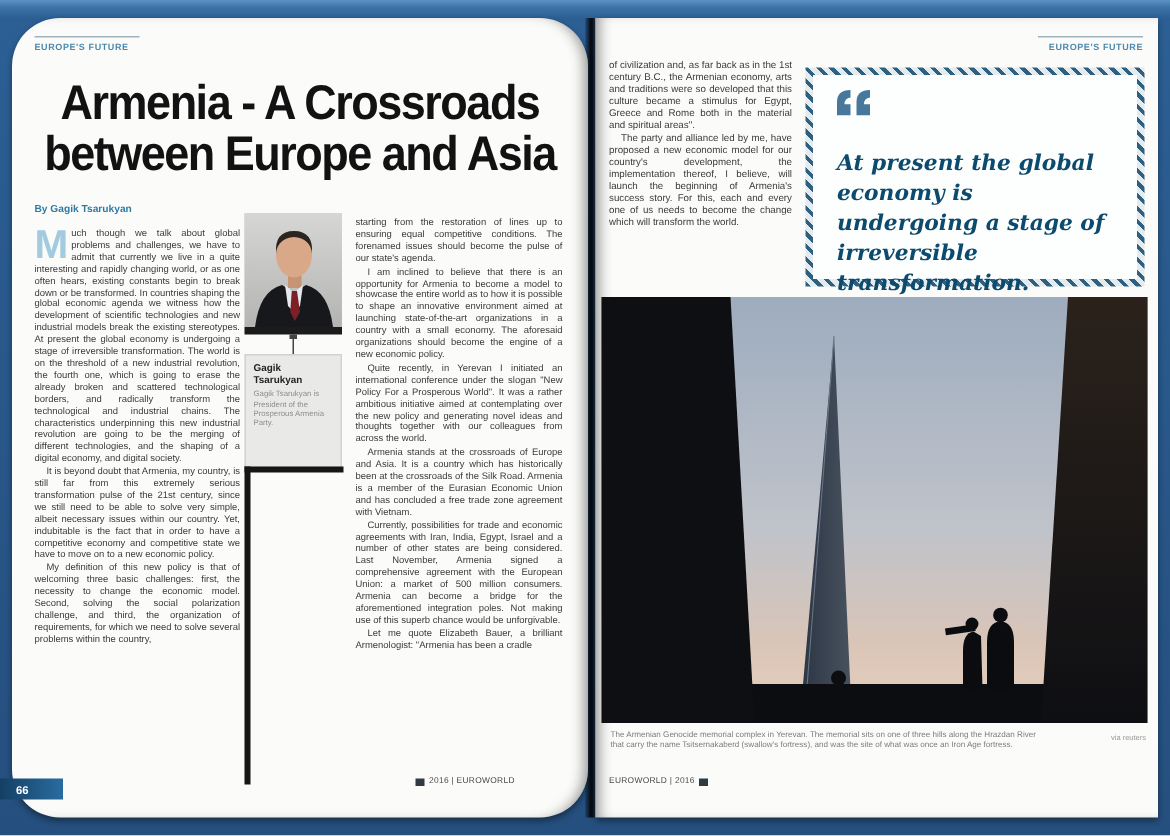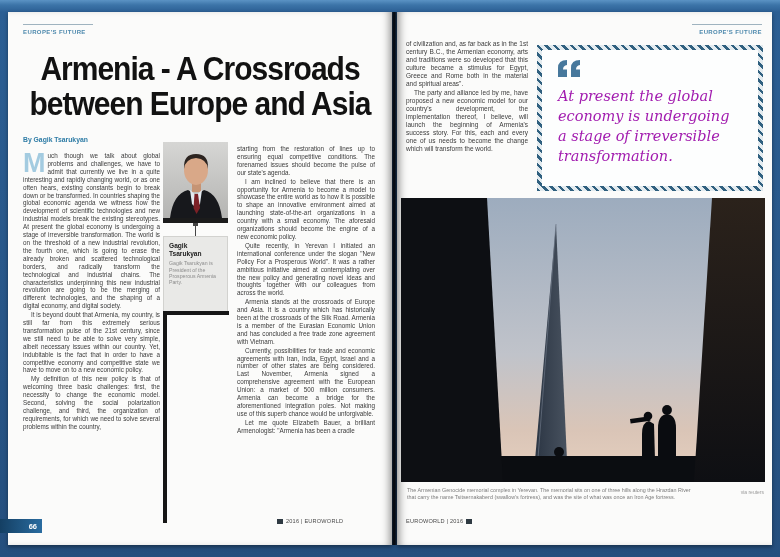--- a/index.html
+++ b/index.html
@@ -1,20 +1,20 @@
 <!DOCTYPE html>
 <html><head>
 <meta charset="utf-8">
 <style>
   html,body{margin:0;padding:0;}
   body{width:780px;height:557px;overflow:hidden;font-family:"Liberation Sans",sans-serif;}
   #screen{position:relative;width:780px;height:557px;
     background:linear-gradient(180deg,#5b93c4 0px,#3c74a8 5px,#2c5f94 12px,#254f7e 100%);}
   .page{position:absolute;top:12px;height:533px;background:#fbfbfa;}
-  #left-page{left:8px;width:384px;box-shadow:inset -7px 0 9px -5px rgba(0,0,0,.45),0 2px 4px rgba(0,0,0,.4);}
+  #left-page{left:8px;width:384px;box-shadow:inset -7px 0 9px -5px rgba(0,0,0,.45),0 2px 4px rgba(0,0,0,.4);border-radius:32px;}
   #right-page{left:397px;width:375px;box-shadow:inset 7px 0 9px -5px rgba(0,0,0,.45),0 2px 4px rgba(0,0,0,.4);}
   .gutter{position:absolute;left:390px;top:12px;width:8px;height:533px;
     background:linear-gradient(90deg,rgba(0,0,0,.15),rgba(5,5,8,.9) 45%,rgba(5,5,8,.9) 60%,rgba(0,0,0,.2));}
   .tag-rule{position:absolute;height:1px;background:#9fb3bf;}
   .tag{position:absolute;font-size:6px;font-weight:bold;letter-spacing:.4px;color:#4d89ad;}
   .title{position:absolute;left:10px;right:10px;top:40px;text-align:center;color:#121212;
     font-weight:bold;font-size:30px;line-height:32px;letter-spacing:-1px;transform:scaleY(1.08);transform-origin:50% 0;}
   .byline{position:absolute;left:15px;top:124px;font-size:6.8px;font-weight:bold;color:#2e7ca6;}
   .bodycol{position:absolute;font-size:6.3px;line-height:7.9px;color:#3b3b3b;text-align:justify;}
   .bodycol p{margin:0 0 1px 0;}
@@ -31,31 +31,31 @@
   .caption-box{position:absolute;left:155px;top:224px;width:65px;height:76px;background:#e9e9e7;
     border:1px solid #d2d2cf;box-sizing:border-box;padding:5px 5px;}
   .caption-name{font-size:6.6px;font-weight:bold;color:#222;line-height:7.6px;width:40px;}
   .caption-desc{margin-top:3px;font-size:5.2px;color:#8d8d8d;line-height:6.4px;}
   .frame-h{position:absolute;left:155px;top:299px;width:66px;height:4px;background:#161616;}
   .frame-v{position:absolute;left:155px;top:299px;width:4px;height:212px;background:#161616;}
   .quote-box{position:absolute;left:140px;top:33px;width:226px;height:146px;box-sizing:border-box;
     background:#fdfefe;background-clip:padding-box;border:5px solid transparent;
     border-image:repeating-linear-gradient(45deg,#30607f 0 2.5px,#e3ebef 2.5px 6px) 5;
     padding:10px 14px 0 16px;}
-  .quote-text{margin-top:5px;font-family:"DejaVu Serif",serif;font-style:italic;font-weight:normal;
-    font-size:14.5px;line-height:20px;color:#a21caf;width:180px;}
+  .quote-text{margin-top:17px;font-family:"DejaVu Serif",serif;font-style:italic;font-weight:bold;
+    font-size:14.5px;line-height:20px;color:#0c4a6e;width:180px;}
   .memorial{position:absolute;left:4px;top:186px;width:364px;height:284px;background:#10131a;}
   .memorial svg{display:block;width:364px;height:284px;}
   .photo-caption{position:absolute;left:10px;top:475px;width:292px;font-size:5.4px;line-height:7px;color:#7c7c7c;}
   .photo-credit{position:absolute;right:8px;top:477px;font-size:5px;color:#9a9a9a;}
   .footer-text{position:absolute;display:flex;align-items:center;gap:3px;font-size:5.6px;color:#4a4a4a;letter-spacing:.2px;}
   .footer-sq{width:6px;height:5px;background:#2f3a42;}
   .page-badge{position:absolute;top:519px;height:14px;display:flex;align-items:center;color:#fff;
     font-size:7.5px;font-weight:bold;}
-  #badge-left{left:0;width:42px;background:linear-gradient(90deg,#143f63,#2a6ca0);justify-content:flex-end;padding-right:5px;box-sizing:border-box;}
+  #badge-left{left:0;width:42px;background:linear-gradient(90deg,#143f63,#2a6ca0);justify-content:flex-end;padding-right:23px;box-sizing:border-box;}
   #badge-right{left:748px;width:32px;background:linear-gradient(90deg,#2a6ca0,#143f63);justify-content:flex-start;padding-left:5px;box-sizing:border-box;margin-top:40px;}
 </style>
 </head>
 <body>
 
 <div id="screen">
 
   <div class="gutter"></div>
 
   <div class="page" id="left-page">

